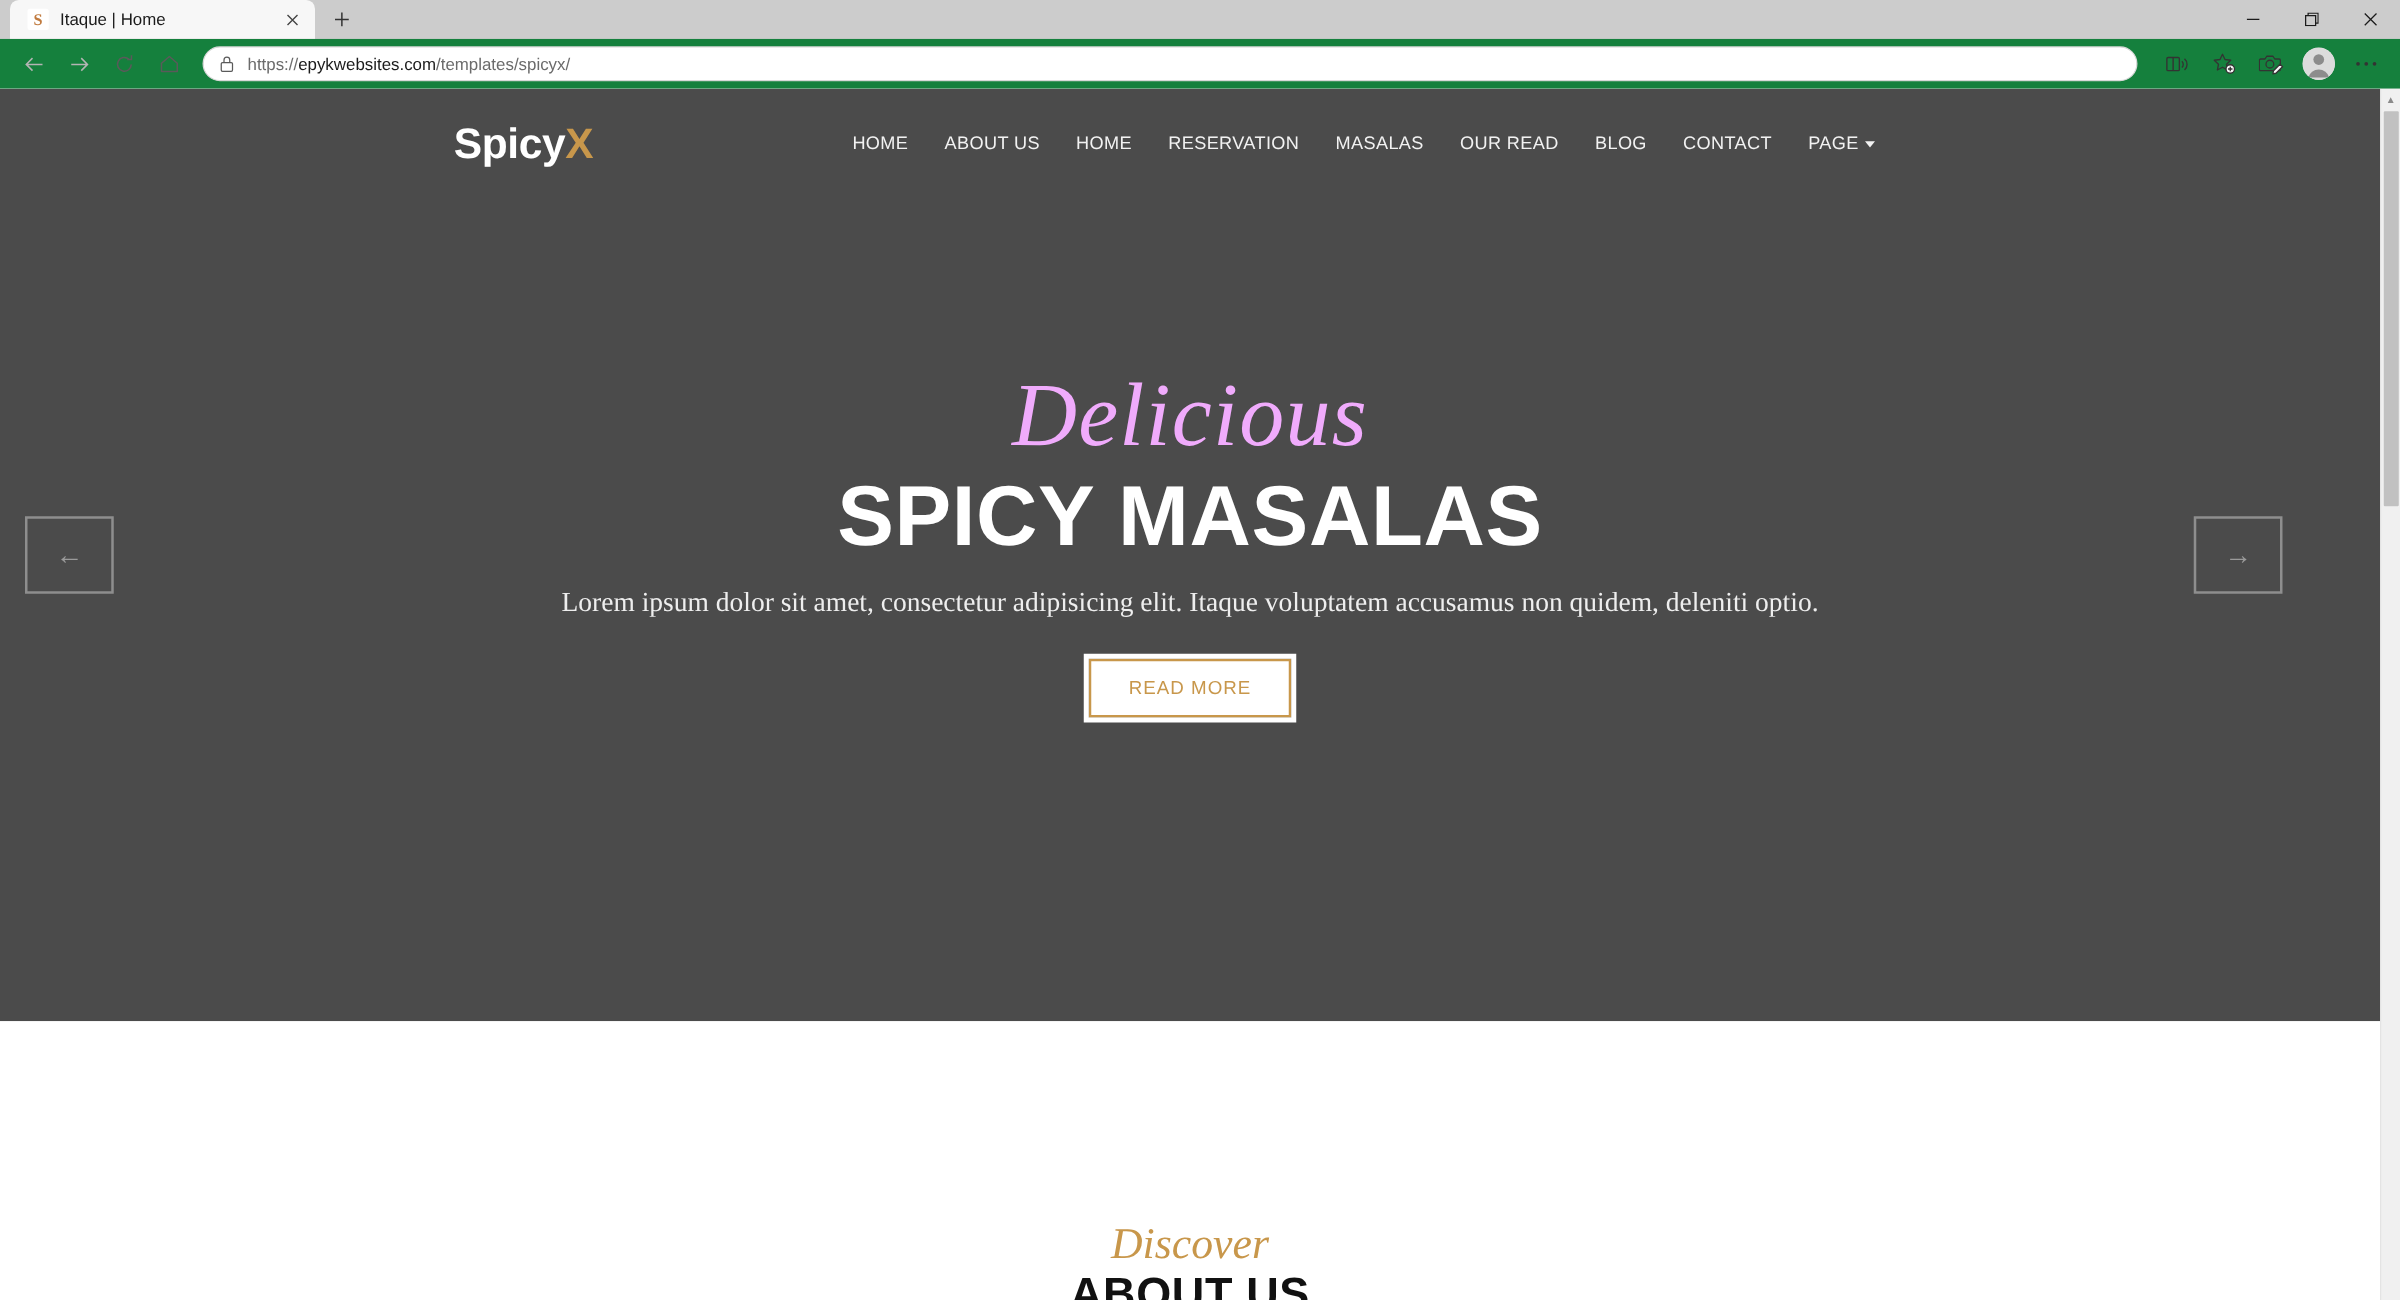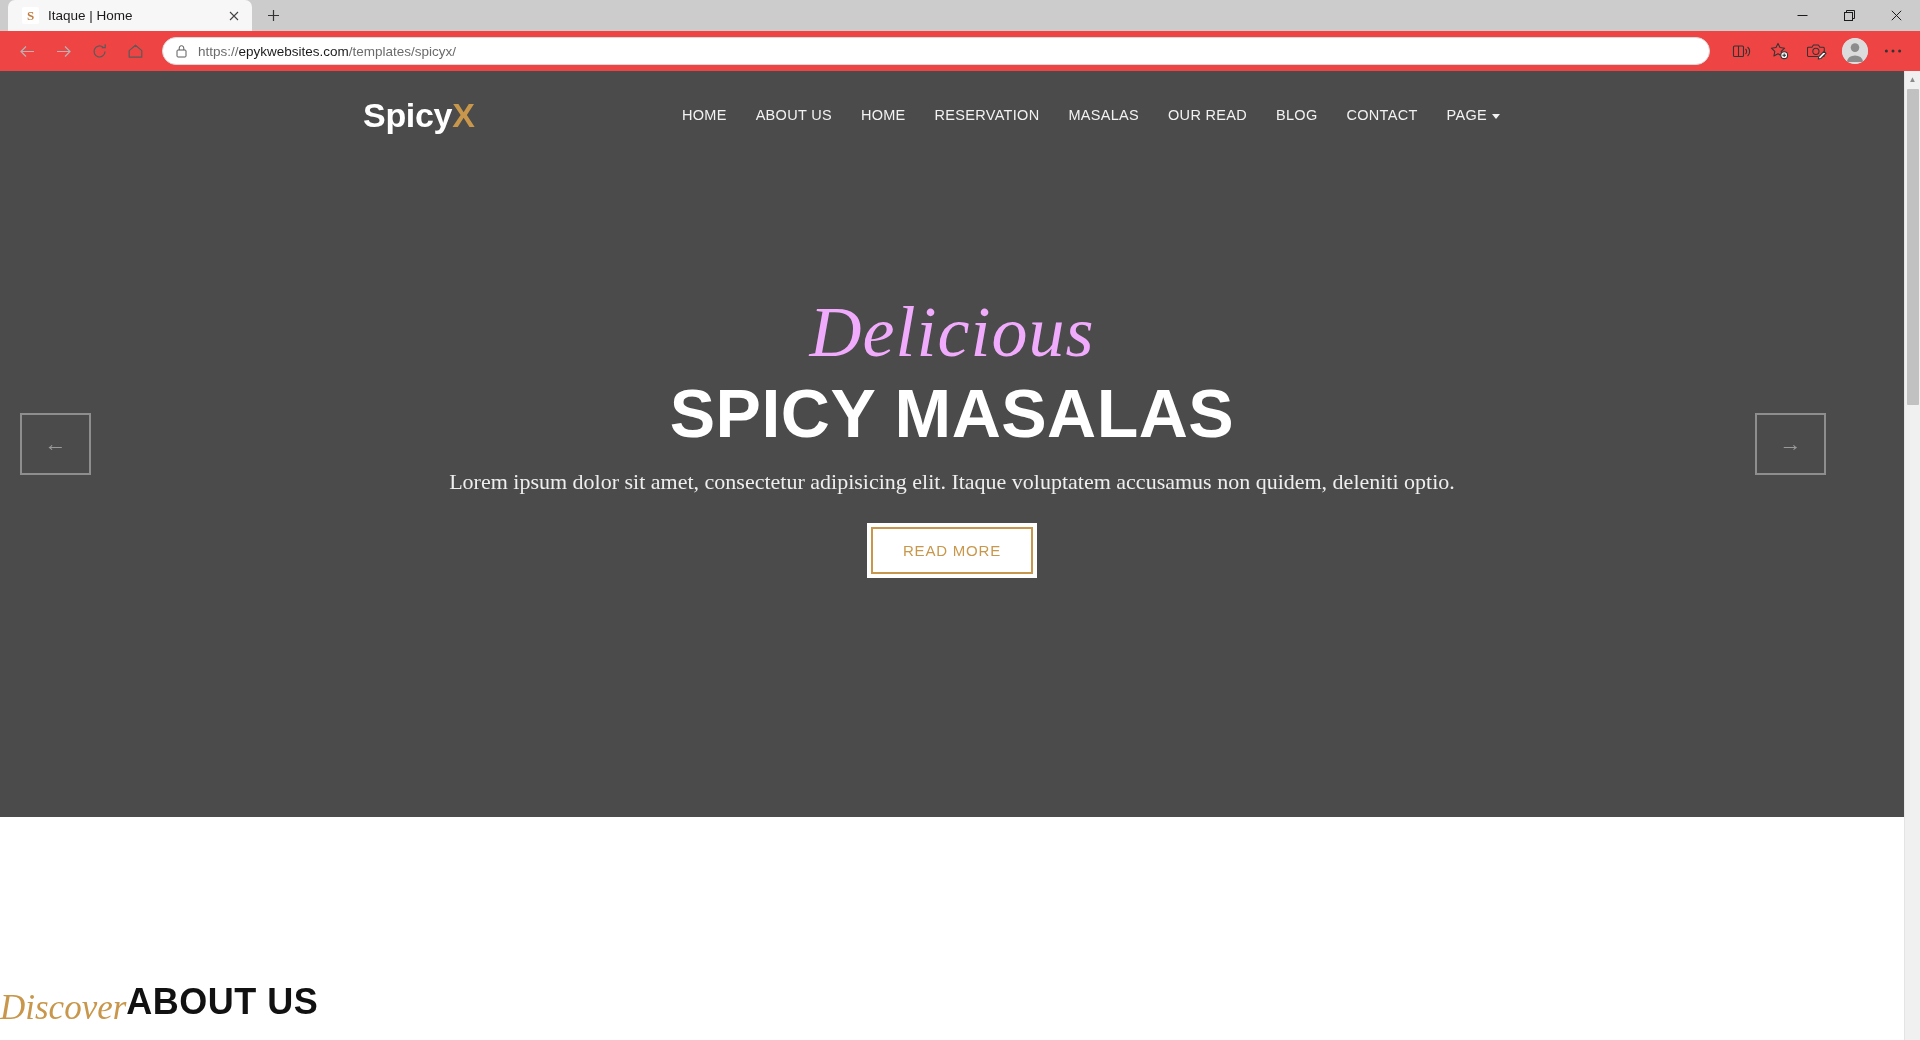--- a/index.html
+++ b/index.html
@@ -99,21 +99,21 @@
   .win-btn {
     width: 47px;
     height: 31px;
     display: flex;
     align-items: center;
     justify-content: center;
   }
 
   .navbar {
     height: 40px;
-    background: #ef4444;
+    background: #15803d;
     display: flex;
     align-items: center;
     padding: 0 10px;
     gap: 2px;
     flex: 0 0 40px;
   }
 
   .nav-icon-btn {
     width: 34px;
     height: 30px;
@@ -320,21 +320,21 @@
   }
 
   
   .about {
     position: absolute;
     top: 746px;
     left: 0; right: 0;
     bottom: 0;
     background: #ffffff;
     display: flex;
-    flex-direction: row;
+    flex-direction: column;
     align-items: center;
     padding-top: 160px;
   }
 
   .about-script {
     font-family: "Liberation Serif", serif;
     font-style: italic;
     font-size: 35px;
     color: #c8974b;
     line-height: 1;

